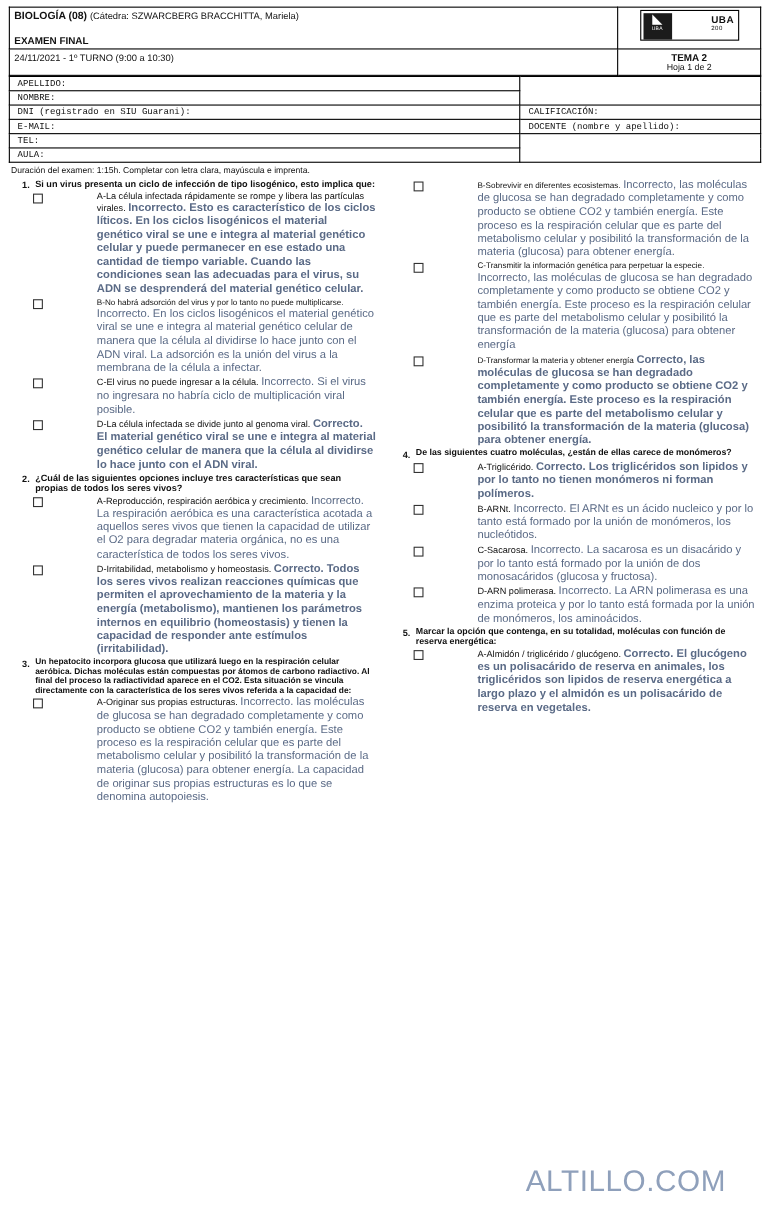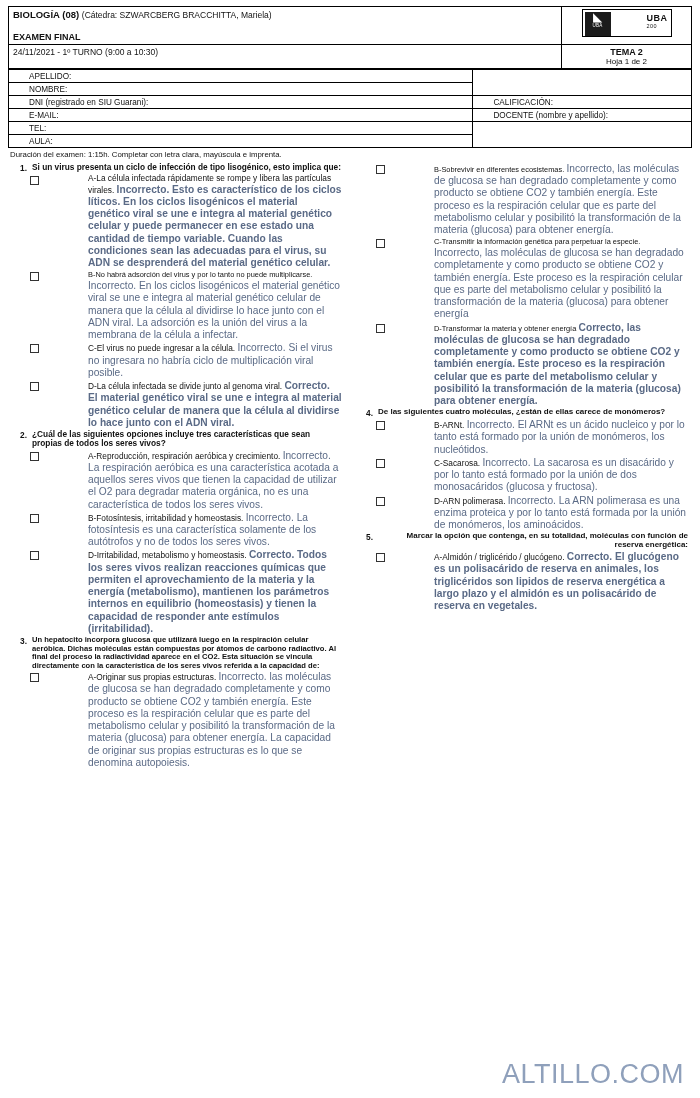--- a/index.html
+++ b/index.html
@@ -33,21 +33,21 @@
   .logo-left .sub { font-size:4.5px; letter-spacing:.3px; }
   .logo-right { position:absolute; right:3px; top:3px; text-align:left; }
   .logo-right .uba { font-size:9px; font-weight:bold; letter-spacing:.5px; }
   .logo-right .num { font-size:5.5px; letter-spacing:.5px; }
 
   .dateline { font-size:8.5px; }
   .tema { font-size:9px; font-weight:bold; text-align:center; }
   .hoja { font-size:8px; text-align:center; }
 
   table.fields { border-collapse:collapse; width:100%; margin-top:0px; }
-  table.fields td { border:1px solid #000; font-size:8.2px; padding:1px 20px; height:13px; }
+  table.fields td { border:1px solid #000; font-size:8.2px; padding:1px 7px; height:13px;font-family:Liberation Mono, monospace; }
   .fcol-l { width:68%; }
   .fcol-r { width:32%; }
 
   .duracion { font-size:7.8px; margin:2px 0 4px 2px; }
 
   
   .cols { display:flex; gap:14px; padding:0 2px; }
   .col { width:332px; }
   .q { display:flex; margin-bottom:1px; }
   .qnum { width:22px; text-align:right; padding-right:5px; font-size:8.3px; font-weight:bold; flex:0 0 22px; }
@@ -57,21 +57,21 @@
   .cb {
     flex:0 0 9px; width:9px; height:9px; border:1px solid #333;
     margin:2px 5px 0 0; background:#fff;
   }
   .otext { font-size:8.3px; line-height:1.18; }
   .lead { font-size:8.3px; }
   .lead.small { font-size:7.4px; }
   .resp { font-size:10.2px; color:#5a6a86; font-weight:bold; line-height:1.2; }
   .resp.reg { font-weight:normal; }
   .wm {
-    position:absolute; right:16px; bottom:8px;
+    position:absolute; right:40px; bottom:8px;
     font-size:27px; color:#8fa0bb; font-family:"Liberation Sans", sans-serif;
     letter-spacing:.5px;
   }
 </style>
 </head>
 <body>
 
 <div class="page">
 
   <table class="hdr">
@@ -180,27 +180,20 @@
       <div class="opt">
         <div class="cb"></div>
         <div class="otext">
           <span class="lead">A-Reproducción, respiración aeróbica y crecimiento.</span>
           <span class="resp reg">Incorrecto. La respiración aeróbica es una característica acotada a aquellos seres vivos que tienen la capacidad de utilizar el O2 para degradar materia orgánica, no es una característica de todos los seres vivos.</span>
         </div>
       </div>
       <div class="opt">
         <div class="cb"></div>
         <div class="otext">
-          <span class="lead">B-Fotosíntesis, irritabilidad y homeostasis.</span>
-          <span class="resp reg">Incorrecto. La fotosíntesis es una característica solamente de los autótrofos y no de todos los seres vivos.</span>
-        </div>
-      </div>
-      <div class="opt">
-        <div class="cb"></div>
-        <div class="otext">
           <span class="lead">D-Irritabilidad, metabolismo y homeostasis.</span>
           <span class="resp">Correcto. Todos los seres vivos realizan reacciones químicas que permiten el aprovechamiento de la materia y la energía (metabolismo), mantienen los parámetros internos en equilibrio (homeostasis) y tienen la capacidad de responder ante estímulos (irritabilidad).</span>
         </div>
       </div>
 
       <div class="q">
         <div class="qnum">3.</div>
         <div class="qtext" style="font-size:7.6px;">Un hepatocito incorpora glucosa que utilizará luego en la respiración celular aeróbica. Dichas moléculas están compuestas por átomos de carbono radiactivo. Al final del proceso la radiactividad aparece en el CO2. Esta situación se vincula directamente con la característica de los seres vivos referida a la capacidad de:</div>
       </div>
       <div class="opt">
@@ -237,20 +230,27 @@
         </div>
       </div>
 
       <div class="q">
         <div class="qnum">4.</div>
         <div class="qtext" style="font-size:8px;">De las siguientes cuatro moléculas, ¿están de ellas carece de monómeros?</div>
       </div>
       <div class="opt">
         <div class="cb"></div>
         <div class="otext">
+          <span class="lead">A-Triglicérido.</span>
+          <span class="resp">Correcto. Los triglicéridos son lipidos y por lo tanto no tienen monómeros ni forman polímeros.</span>
+        </div>
+      </div>
+      <div class="opt">
+        <div class="cb"></div>
+        <div class="otext">
           <span class="lead">B-ARNt.</span>
           <span class="resp reg">Incorrecto. El ARNt es un ácido nucleico y por lo tanto está formado por la unión de monómeros, los nucleótidos.</span>
         </div>
       </div>
       <div class="opt">
         <div class="cb"></div>
         <div class="otext">
           <span class="lead">C-Sacarosa.</span>
           <span class="resp reg">Incorrecto. La sacarosa es un disacárido y por lo tanto está formado por la unión de dos monosacáridos (glucosa y fructosa).</span>
         </div>
@@ -258,21 +258,21 @@
       <div class="opt">
         <div class="cb"></div>
         <div class="otext">
           <span class="lead">D-ARN polimerasa.</span>
           <span class="resp reg">Incorrecto. La ARN polimerasa es una enzima proteica y por lo tanto está formada por la unión de monómeros, los aminoácidos.</span>
         </div>
       </div>
 
       <div class="q">
         <div class="qnum">5.</div>
-        <div class="qtext" style="font-size:8px;text-align:right;">Marcar la opción que contenga, en su totalidad, moléculas con función de reserva energética:</div>
+        <div class="qtext" style="font-size:8px;">Marcar la opción que contenga, en su totalidad, moléculas con función de reserva energética:</div>
       </div>
       <div class="opt">
         <div class="cb"></div>
         <div class="otext">
           <span class="lead">A-Almidón / triglicérido / glucógeno.</span>
           <span class="resp">Correcto. El glucógeno es un polisacárido de reserva en animales, los triglicéridos son lipidos de reserva energética a largo plazo y el almidón es un polisacárido de reserva en vegetales.</span>
         </div>
       </div>
 
     </div>

